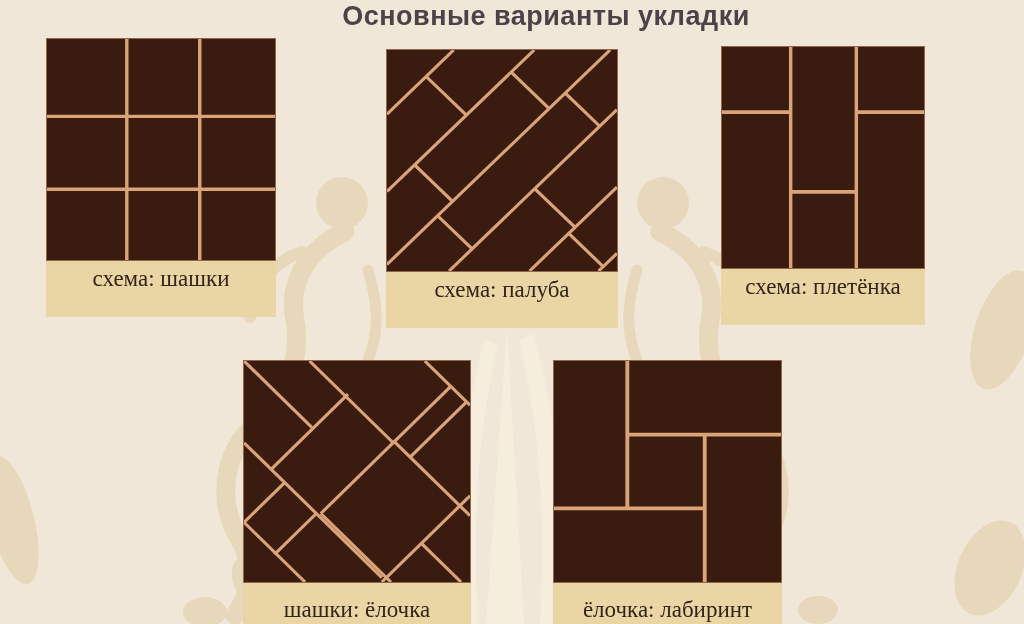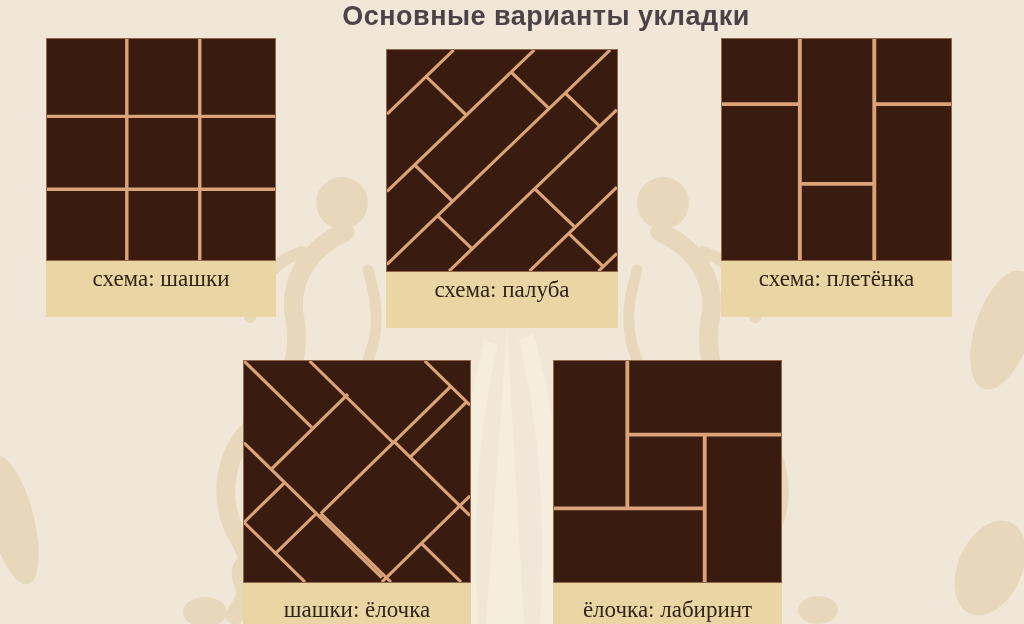--- a/index.html
+++ b/index.html
@@ -13,21 +13,21 @@
     position:absolute;left:0;top:1px;width:1002px;z-index:2;
     text-align:center;
     font-family:"Liberation Sans", sans-serif;
     font-weight:bold;font-size:27px;letter-spacing:.5px;
     color:var(--title,#4b4347);
     margin-left:45px;
   }
   .card{position:absolute;z-index:2;}
   .c0{left:46px;top:38px;width:230px;}
   .c1{left:386px;top:38px;width:232px;margin-top:11px;}
-  .c2{left:721px;top:38px;width:231px;}
+  .c2{left:721px;top:46px;width:204px;}
   .c3{left:243px;top:360px;width:228px;}
   .c4{left:553px;top:360px;width:229px;}
   .square{
     height:223px;background:var(--tile,#3a1b10);
     border:1px solid rgba(219,164,120,.55);box-sizing:border-box;
   }
   .square svg{display:block;width:100%;height:100%;}
   .band{
     height:56px;background:var(--band,#ead6a4);
     text-align:center;padding-top:5px;box-sizing:border-box;

